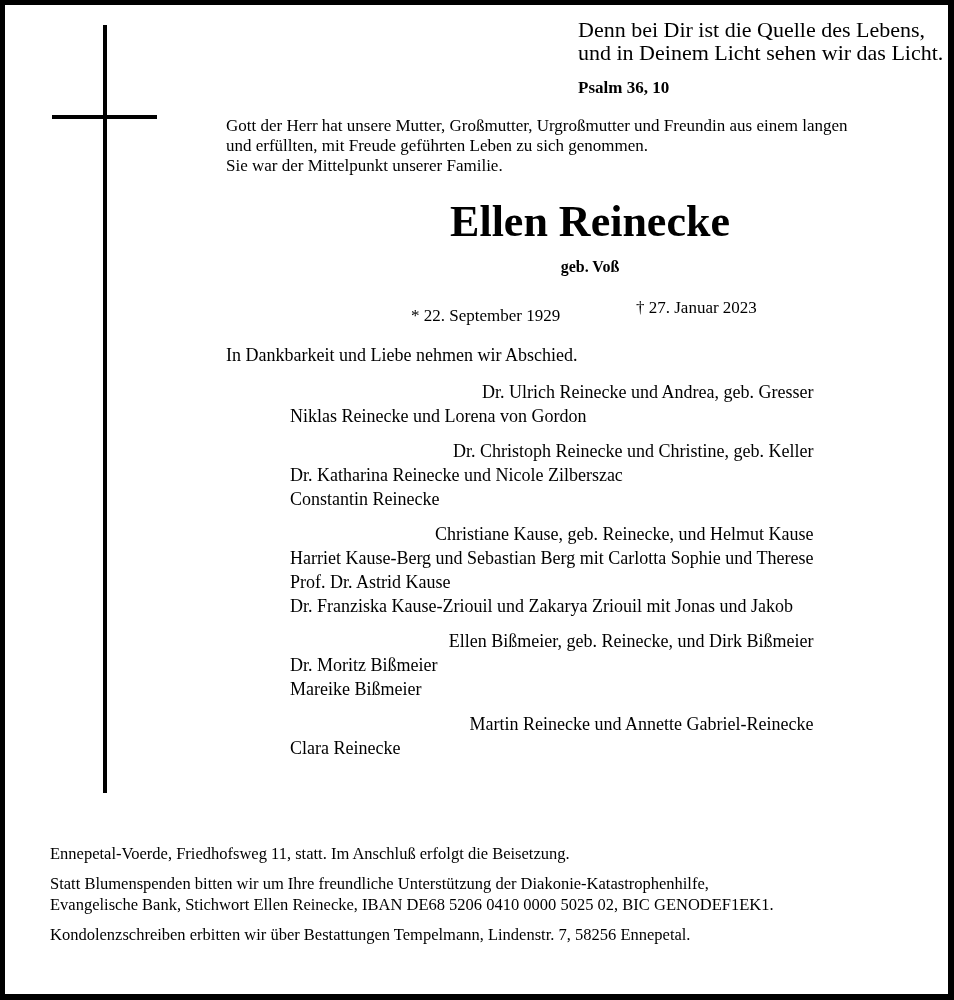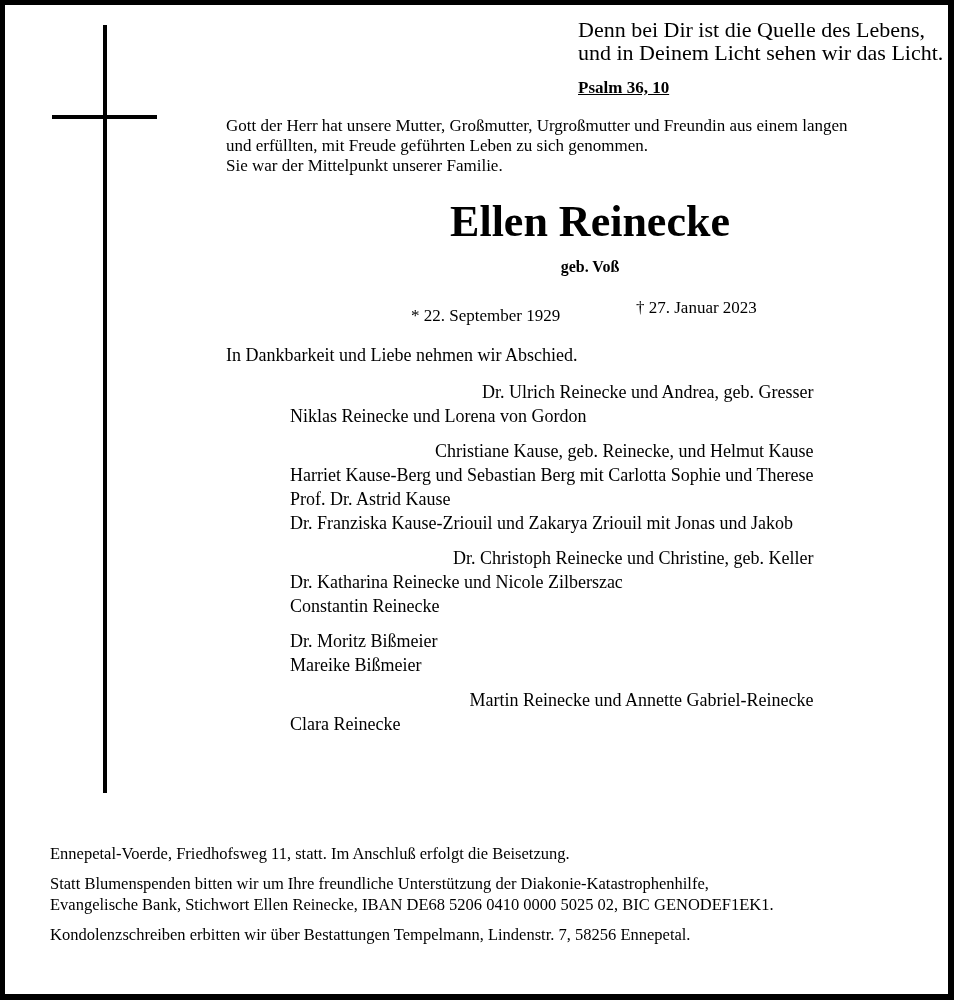--- a/index.html
+++ b/index.html
@@ -5,21 +5,21 @@
     html, body { margin: 0; padding: 0; background: #ffffff; }
     body { width: 954px; height: 1000px; position: relative; overflow: hidden;
            font-family: "Liberation Serif", "DejaVu Serif", serif; color: #000; }
     .frame { position: absolute; left: 0; top: 0; width: 954px; height: 1000px;
              box-sizing: border-box; border-top: 5px solid #000; border-left: 5px solid #000;
              border-right: 6px solid #000; border-bottom: 6px solid #000; }
     .cross-v { position: absolute; left: 103px; top: 25px; width: 4px; height: 768px; background: #000; }
     .cross-h { position: absolute; left: 52px; top: 115px; width: 105px; height: 4px; background: #000; }
     .abs { position: absolute; white-space: nowrap; }
     .verse { left: 578px; top: 18px; font-weight: normal; font-size: 22px; line-height: 23px; }
-    .psalm { left: 578px; top: 77px; font-weight: bold; font-size: 17px; line-height: 22px; text-decoration: underline; }
+    .psalm { left: 578px; top: 77px; font-weight: bold; font-size: 17px; line-height: 22px; }
     .intro { left: 226px; top: 116px; font-size: 17px; line-height: 20px; }
     .name { left: 0; width: 1180px; top: 196px; text-align: center; font-weight: bold; font-size: 44px; line-height: 52px; }
     .born-name { left: 0; width: 1180px; top: 256px; text-align: center; font-weight: bold; font-size: 16px; line-height: 22px; }
     .date-birth { left: 411px; top: 297px; font-size: 17px; line-height: 22px; margin-top: 8px; }
     .date-death { left: 636px; top: 297px; font-size: 17px; line-height: 22px; }
     .farewell { left: 226px; top: 343px; font-size: 18px; line-height: 24px; }
     .families { position: absolute; left: 226px; top: 380px; font-size: 18px; line-height: 24px; }
     .family { margin-bottom: 11px; }
     .family .head { white-space: nowrap; text-align: right; }
     .family .member { white-space: nowrap; padding-left: 64px; }
@@ -51,31 +51,32 @@
 <div class="abs date-death">† 27. Januar 2023</div>
 
 <div class="abs farewell">In Dankbarkeit und Liebe nehmen wir Abschied.</div>
 
 <div class="families">
   <div class="family">
     <div class="head">Dr. Ulrich Reinecke und Andrea, geb. Gresser</div>
     <div class="member">Niklas Reinecke und Lorena von Gordon</div>
   </div>
   <div class="family">
+    <div class="head">Dr. Christoph Reinecke und Christine, geb. Keller</div>
+    <div class="member">Dr. Katharina Reinecke und Nicole Zilberszac</div>
+    <div class="member">Constantin Reinecke</div>
+  </div>
+  <div class="family">
     <div class="head">Christiane Kause, geb. Reinecke, und Helmut Kause</div>
     <div class="member">Harriet Kause-Berg und Sebastian Berg mit Carlotta Sophie und Therese</div>
     <div class="member">Prof. Dr. Astrid Kause</div>
     <div class="member">Dr. Franziska Kause-Zriouil und Zakarya Zriouil mit Jonas und Jakob</div>
   </div>
   <div class="family">
-    <div class="head">Dr. Christoph Reinecke und Christine, geb. Keller</div>
-    <div class="member">Dr. Katharina Reinecke und Nicole Zilberszac</div>
-    <div class="member">Constantin Reinecke</div>
-  </div>
-  <div class="family">
+    <div class="head">Ellen Bißmeier, geb. Reinecke, und Dirk Bißmeier</div>
     <div class="member">Dr. Moritz Bißmeier</div>
     <div class="member">Mareike Bißmeier</div>
   </div>
   <div class="family">
     <div class="head">Martin Reinecke und Annette Gabriel-Reinecke</div>
     <div class="member">Clara Reinecke</div>
   </div>
 </div>
 
 <div class="footer">

